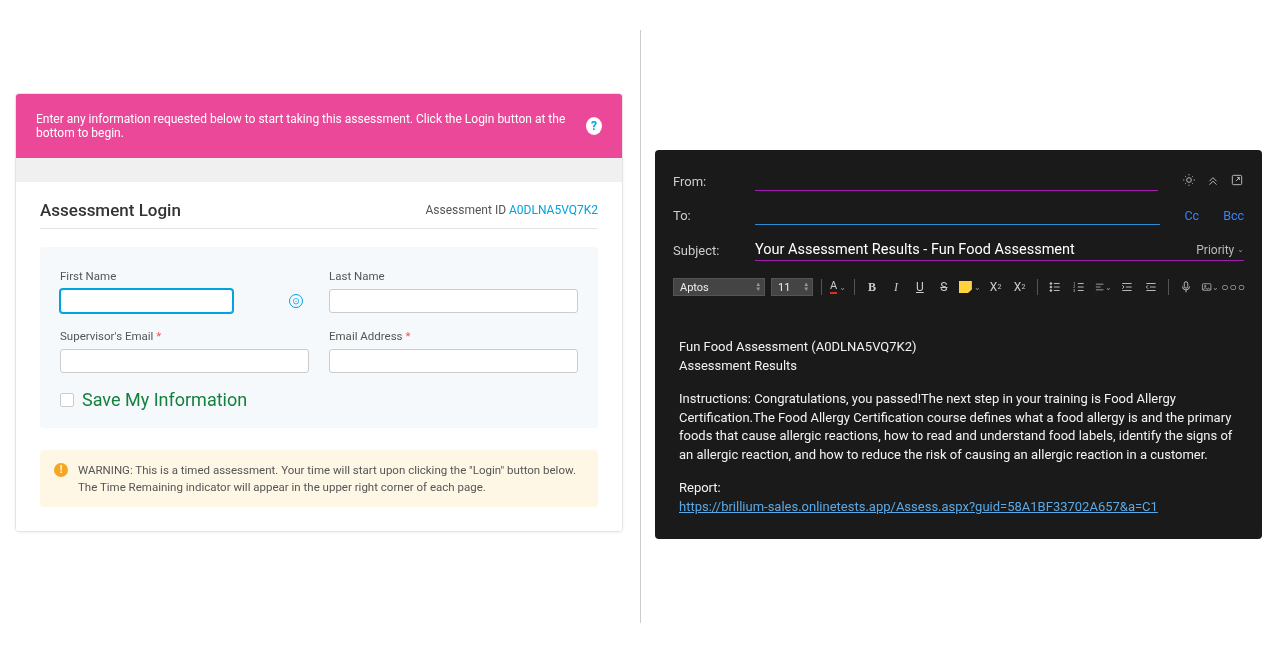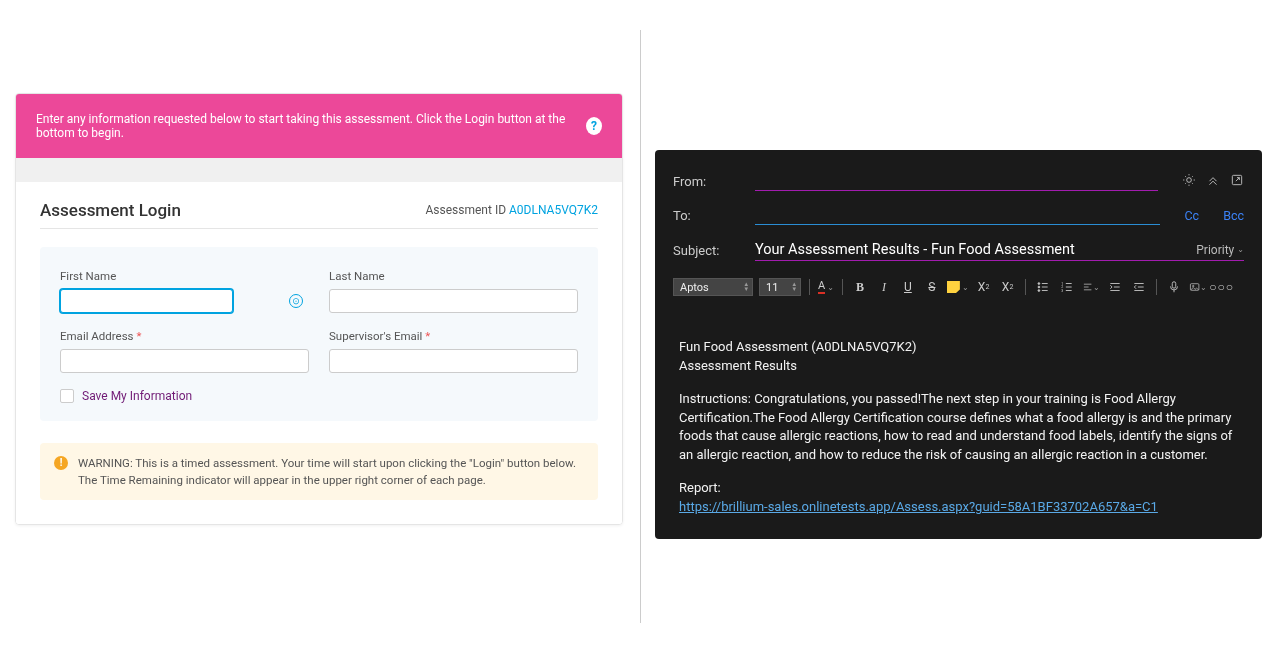--- a/index.html
+++ b/index.html
@@ -143,22 +143,22 @@
     gap: 8px;
     margin-top: 10px;
   }
   .checkbox {
     width: 14px; height: 14px;
     border: 1px solid #ccc;
     background: #fff;
     border-radius: 2px;
   }
   .save-label {
-    font-size: 12px;
-    color: #701a75;
+    font-size: 18px;
+    color: #15803d;
   }
   .warning-box {
     background: #fff7e6;
     border-radius: 4px;
     padding: 12px 14px;
     display: flex;
     gap: 10px;
     margin-top: 22px;
     font-size: 11.5px;
     color: #555;
@@ -249,21 +249,21 @@
     background: #444;
     color: #eee;
     border: 1px solid #555;
     font-size: 11px;
     height: 18px;
     display: flex;
     align-items: center;
     justify-content: space-between;
     padding: 0 4px 0 6px;
   }
-  .font-select { width: 80px; }
+  .font-select { width: 92px; }
   .size-select { width: 42px; }
   .stepper {
     display: flex; flex-direction: column;
     line-height: 5px;
     font-size: 7px;
     color: #999;
   }
   .tb-sep {
     width: 1px; height: 16px; background: #555;
     margin: 0 2px;
@@ -333,25 +333,25 @@
                 <span class="key-icon">⊙</span>
               </div>
             </div>
             <div class="field">
               <label>Last Name</label>
               <input type="text" style="">
             </div>
           </div>
           <div class="form-row">
             <div class="field">
-              <label><span>Email Address </span><span class="req">*</span></label>
+              <label><span>Supervisor's Email </span><span class="req">*</span></label>
               <input type="text" style="">
             </div>
             <div class="field">
-              <label><span>Supervisor's Email </span><span class="req">*</span></label>
+              <label><span>Email Address </span><span class="req">*</span></label>
               <input type="text" style="">
             </div>
           </div>
           <div class="save-row">
             <div class="checkbox"></div>
             <span class="save-label">Save My Information</span>
           </div>
         </div>
 
         <div class="warning-box">

